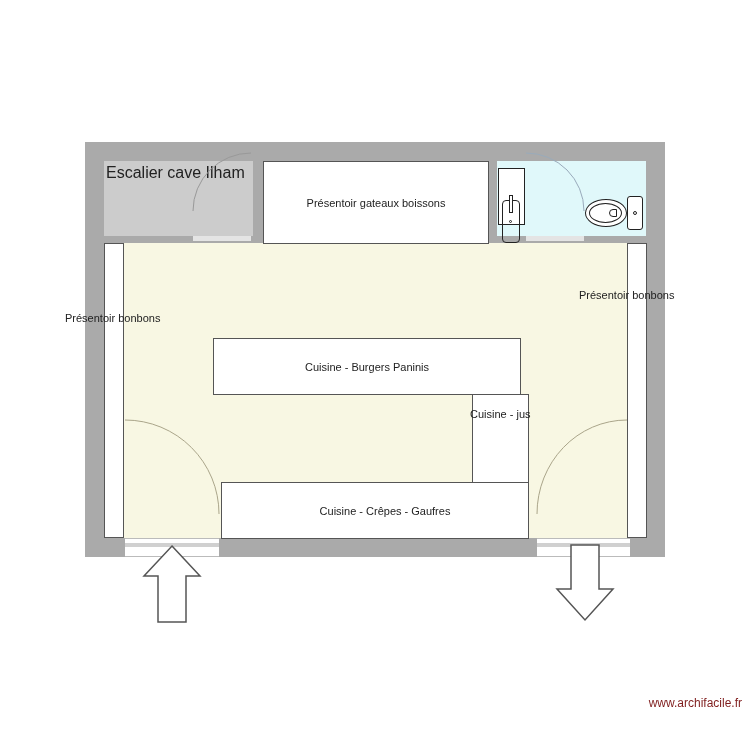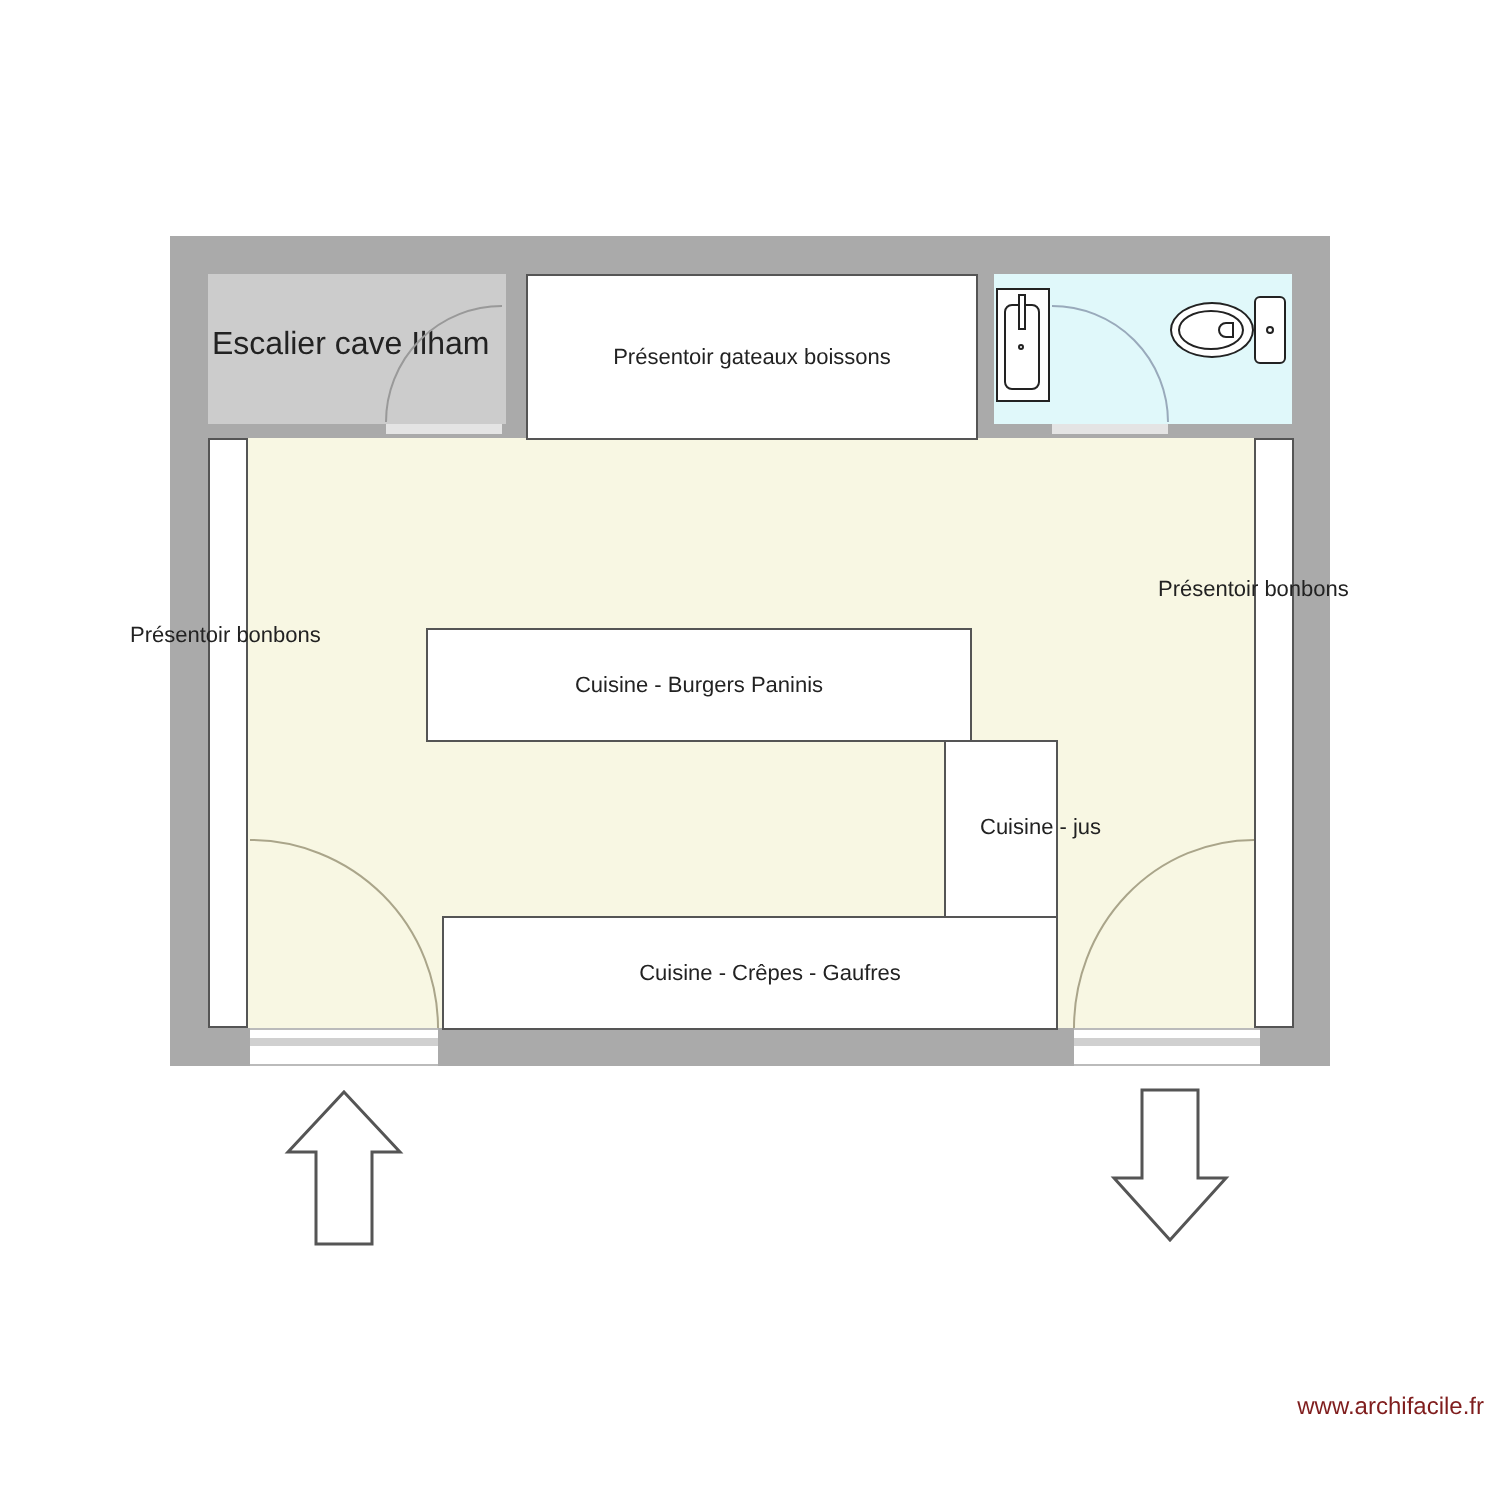--- a/index.html
+++ b/index.html
@@ -1,17 +1,17 @@
 <!DOCTYPE html>
 <html><head>
 <meta charset="utf-8">
 <style>
   html,body{margin:0;padding:0;background:#ffffff;}
   body{width:750px;height:750px;position:relative;overflow:hidden;font-family:"Liberation Sans",sans-serif;color:#222;}
-  .abs{position:absolute;box-sizing:border-box;}
+  .abs{position:absolute;box-sizing:border-box;margin-top:24px;}
   .wall{background:#aaaaaa;}
   .room-stair{background:#cccccc;}
   .room-wc{background:#e0f8fa;}
   .room-main{background:#f8f7e3;}
   .furn{background:#ffffff;border:1.5px solid #555;}
   .lbl{position:absolute;font-size:11px;white-space:nowrap;color:#222;}
   .lbl-big{font-size:16px;}
   .center{display:flex;align-items:center;justify-content:center;}
   .door-sill{background:#ffffff;border-top:1px solid #bbb;border-bottom:1px solid #bbb;}
   .door-sill::after{content:"";position:absolute;left:0;right:0;top:4px;height:4px;background:#d0d0d0;}
@@ -60,26 +60,26 @@
   <div class="abs" style="left:42px;top:0;width:16px;height:34px;border:1.5px solid #222;border-radius:3px;background:#fff;"></div>
   <div class="abs" style="left:48px;top:15px;width:4px;height:4px;border:1px solid #222;border-radius:50%;"></div>
 </div>
 
 <div class="abs furn" style="left:104px;top:219px;width:20px;height:295px;"></div>
 <div class="lbl" style="left:65px;top:312px;">Présentoir bonbons</div>
 
 <div class="abs furn" style="left:627px;top:219px;width:20px;height:295px;"></div>
 <div class="lbl" style="left:579px;top:289px;">Présentoir bonbons</div>
 
-<div class="abs furn center" style="left:213px;top:314px;width:273px;height:57px;">
+<div class="abs furn center" style="left:213px;top:314px;width:308px;height:57px;">
   <span style="font-size:11px;">Cuisine - Burgers Paninis</span>
 </div>
 
 <div class="abs furn" style="left:472px;top:370px;width:57px;height:89px;"></div>
-<div class="lbl" style="left:470px;top:408px;margin-left:20px;">Cuisine - jus</div>
+<div class="lbl" style="left:470px;top:408px;">Cuisine - jus</div>
 
 <div class="abs furn center" style="left:221px;top:458px;width:308px;height:57px;">
   <span style="font-size:11px;padding-left:20px;">Cuisine - Crêpes - Gaufres</span>
 </div>
 
 <svg width="750" height="750">
   <polygon points="172,546 200,576 186,576 186,622 158,622 158,576 144,576" fill="#fff" stroke="#555" stroke-width="1.5"></polygon>
   <polygon points="571,545 599,545 599,589 613,589 585,620 557,589 571,589" fill="#fff" stroke="#555" stroke-width="1.5"></polygon>
 </svg>
 

